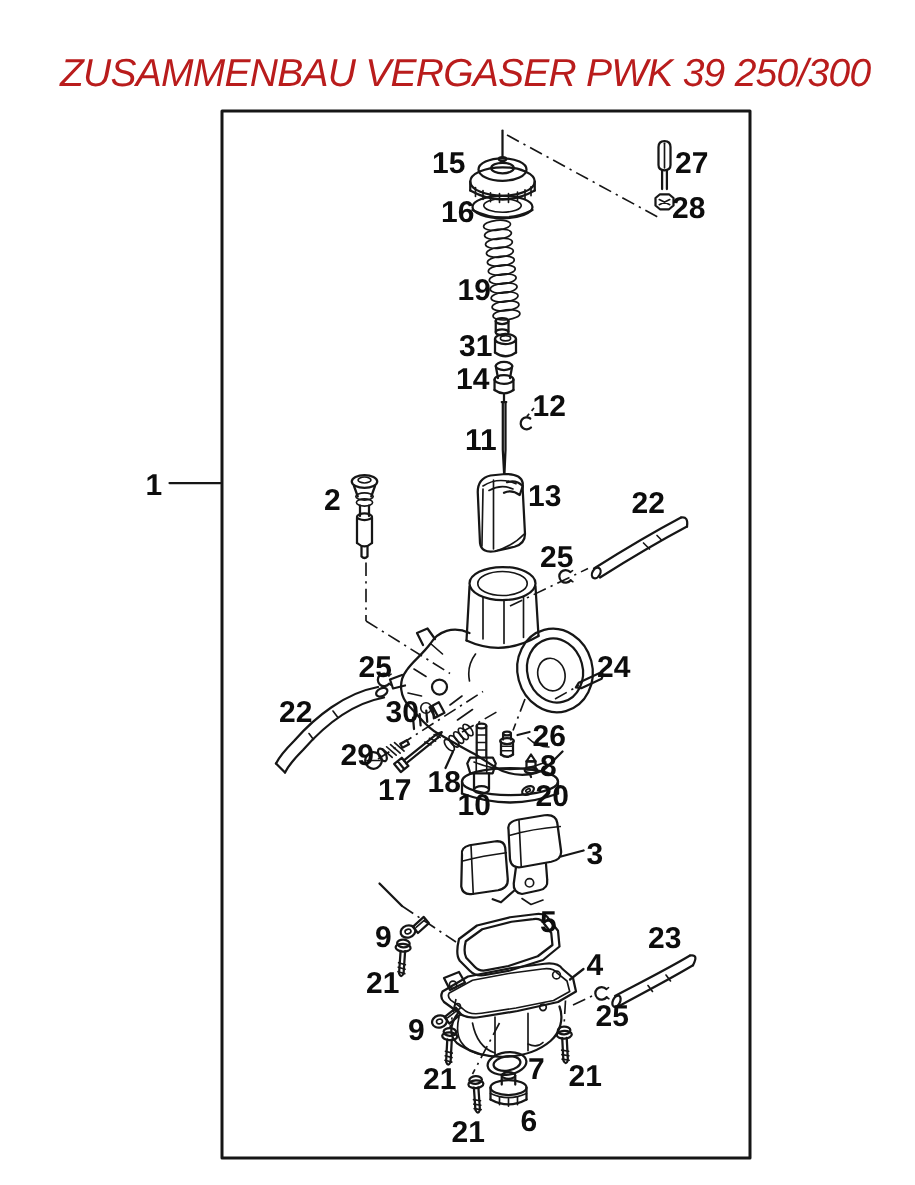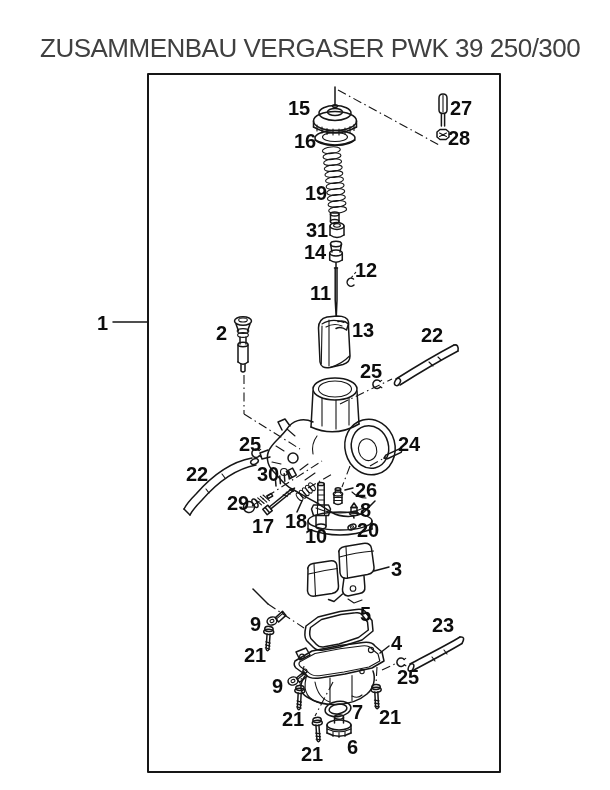--- a/index.html
+++ b/index.html
@@ -1,19 +1,19 @@
 <!DOCTYPE html>
 <html><head>
 <meta charset="utf-8">
 <style>
   html,body{margin:0;padding:0;background:#ffffff;}
   body{width:610px;height:790px;position:relative;overflow:hidden;
        font-family:"Liberation Sans", sans-serif;}
   .title{position:absolute;left:40px;top:33px;font-size:26px;letter-spacing:-0.5px;
-         color:#404040;white-space:nowrap;}
+         color:#b91c1c;white-space:nowrap;font-style:italic;}
   svg{position:absolute;left:0;top:0;}
   svg .ln{stroke:#161616;fill:none;stroke-width:1.5;stroke-linecap:round;stroke-linejoin:round;}
   svg .thin{stroke-width:1.1;}
   svg .thick{stroke-width:2;}
   svg .wfill{fill:#ffffff;}
   svg .dd{stroke:#161616;fill:none;stroke-width:1.1;stroke-dasharray:9 3.5 1.5 3.5;}
   svg .dsh{stroke:#161616;fill:none;stroke-width:1.1;stroke-dasharray:2.5 2.5;}
   svg text{font-family:"Liberation Sans", sans-serif;font-weight:bold;font-size:20px;
            fill:#0d0d0d;stroke:none;}
 </style>

